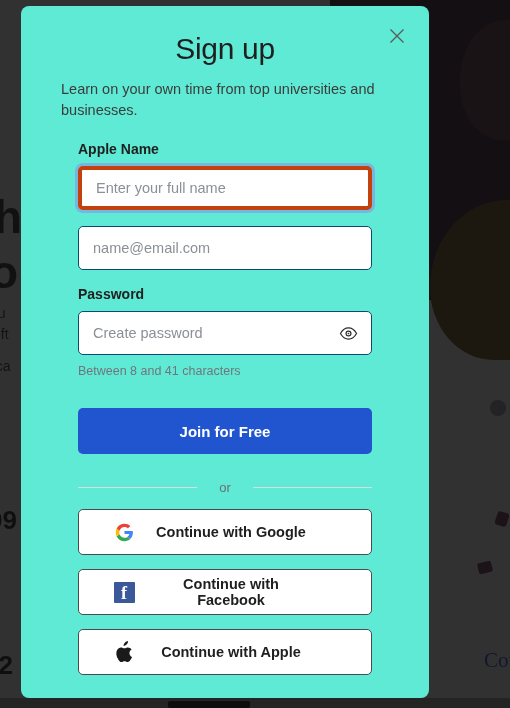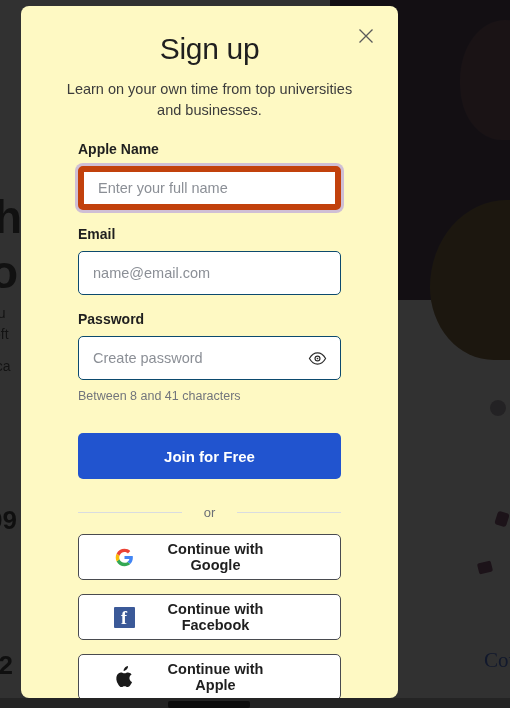--- a/index.html
+++ b/index.html
@@ -55,43 +55,42 @@
 
   .scrim {
     position: absolute; inset: 0;
     background: rgba(15,15,15,0.86);
   }
 
   
   .modal {
     position: absolute;
     left: 21px; top: 6px;
-    width: 377px; height: 692px;
-    background: #fef9c3;
+    width: 408px; height: 692px;
+    background: #5eead4;
     border-radius: 8px;
     overflow: hidden;
   }
   .modal-inner { padding: 0 57px; }
 
   .close-btn {
     position: absolute; right: 16px; top: 14px;
     width: 32px; height: 32px;
     display: flex; align-items: center; justify-content: center;
     cursor: pointer; background: none; border: none;
   }
   .close-btn svg { display: block; }
 
   .title {
     text-align: center;
     font-size: 30px; font-weight: 400; color: #1f1f1f;
     letter-spacing: -0.3px;
     padding-top: 26px;
   }
   .subtitle {
-    text-align: center;
     font-size: 14.5px; color: #3c3c3c;
     line-height: 21px;
     margin-top: 13px;
     padding: 0 40px;
   }
 
   .field { margin-top: 0; }
   .field-label {
     font-size: 14px; font-weight: 700; color: #1f1f1f;
     margin-bottom: 9px; display: block;
@@ -100,21 +99,21 @@
   .text-input {
     width: 100%; height: 44px;
     border: 1px solid #0c4a6e; border-radius: 5px;
     padding: 0 14px;
     font-size: 14.5px; font-family: "Liberation Sans", sans-serif;
     color: #1f1f1f; background: #fff;
     outline: none;
   }
   .text-input::placeholder { color: #8b8f96; }
   .text-input.focused {
-    border: 6px solid #c2410c;
+    border: 4px solid #c2410c;
     box-shadow: 0 0 0 3px rgba(150,120,235,0.45);
   }
   .eye-btn {
     position: absolute; right: 11px; top: 50%; transform: translateY(-50%);
     width: 26px; height: 26px; border: none; background: none;
     display: flex; align-items: center; justify-content: center;
     cursor: pointer; padding: 0;
   }
   .helper {
     font-size: 12.5px; color: #72757c;
@@ -224,21 +223,20 @@
       <label class="field-label">Apple Name</label>
       <div class="input-wrap">
         <input class="text-input focused" type="text" placeholder="Enter your full name" style="">
       </div>
     </div>
 
     <div class="spacer-16"></div>
 
     
     <div class="field">
-      <label class="field-label">Email</label>
       <div class="input-wrap">
         <input class="text-input" type="email" placeholder="name@email.com" style="">
       </div>
     </div>
 
     <div class="spacer-16"></div>
 
     
     <div class="field">
       <label class="field-label">Password</label>

